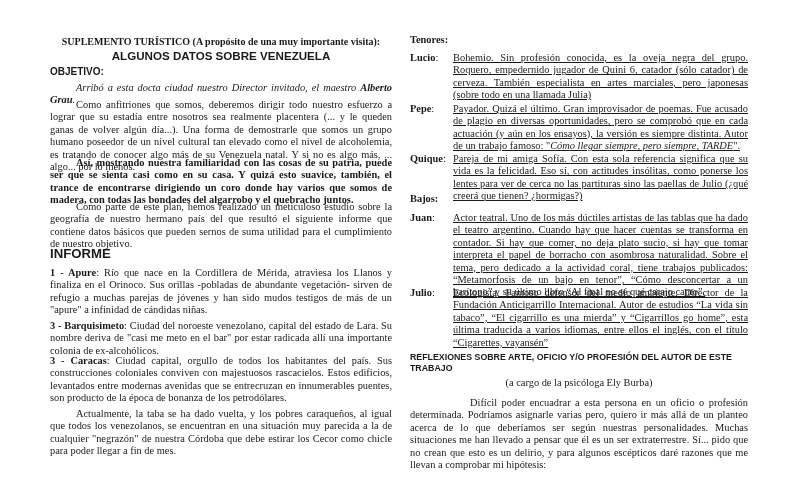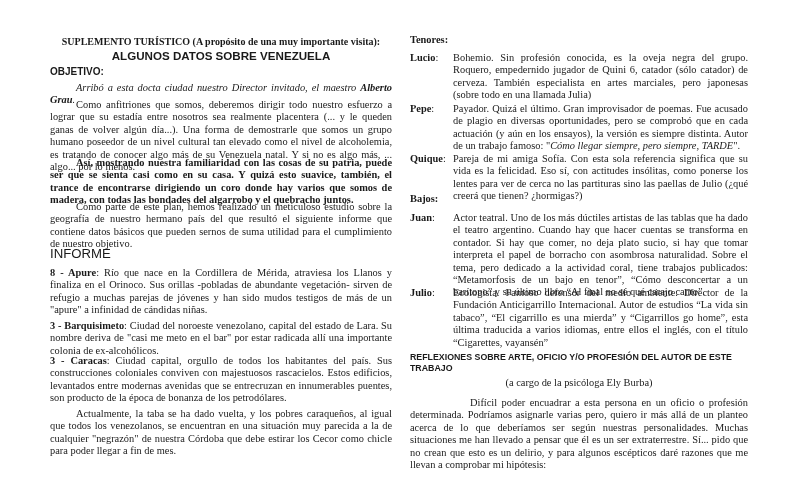--- a/index.html
+++ b/index.html
@@ -6,27 +6,27 @@
   body { width: 791px; height: 480px; position: relative; overflow: hidden;
          font-family: "Liberation Serif", serif; color: #1a1a1a; font-size: 10.4px; line-height: 12.4px; }
   .col { position: absolute; top: 0; }
   .left { left: 50px; width: 342px; }
   .right { left: 410px; width: 338px; }
   .title1 { position: absolute; top: 36px; left: 0; width: 100%; text-align: center; font-weight: bold; font-size: 10px; }
   .title2 { position: absolute; top: 50px; left: 0; width: 100%; text-align: center; font-family: "Liberation Sans", sans-serif; font-weight: bold; font-size: 11.6px; }
   .objetivo { position: absolute; top: 66px; left: 0; font-family: "Liberation Sans", sans-serif; font-weight: bold; font-size: 10px; text-align: right; }
   .para { position: absolute; left: 0; width: 100%; text-align: justify; }
   .indent { text-indent: 26px; }
-  .informe { position: absolute; top: 248px; left: 0; font-family: "Liberation Sans", sans-serif; font-weight: normal; font-size: 13.2px; }
+  .informe { position: absolute; top: 248px; left: 0; font-family: "Liberation Sans", sans-serif; font-weight: bold; font-size: 13.2px; }
   .b { font-weight: bold; }
   .i { font-style: italic; }
   .sect { position: absolute; left: 0; font-weight: bold; }
   .entry { position: absolute; left: 0; width: 100%; }
   .entry .name { position: absolute; left: 0; top: 0; font-weight: bold; }
-  .entry .desc { position: absolute; left: 43px; right: 0; top: 0; text-align: justify; }
+  .entry .desc { position: absolute; left: 43px; right: 0; top: 0; text-align: justify; text-decoration: underline; }
   .refl { position: absolute; top: 352px; left: 0; width: 100%; font-family: Liberation Sans, sans-serif; font-weight: bold; font-size: 8.8px; line-height: 11px; }
   .cargo { position: absolute; top: 377px; left: 0; width: 100%; text-align: center; }
   .dificil { position: absolute; top: 397px; left: 0; width: 100%; text-align: justify; }
   .dificil .first { text-indent: 60px; }
 </style>
 </head>
 <body>
 
 <div class="col left">
   <div class="title1">SUPLEMENTO TURÍSTICO (A propósito de una muy importante visita):</div>
@@ -34,21 +34,21 @@
   <div class="objetivo">OBJETIVO:</div>
 
   <div class="para indent" style="top:82px;font-style:italic;"><span>Arribó a esta docta ciudad nuestro Director invitado, el maestro </span><span class="b">Alberto Grau</span><span>.</span></div>
 
   <div class="para indent" style="top:99px;">Como anfitriones que somos, deberemos dirigir todo nuestro esfuerzo a lograr que su estadía entre nosotros sea realmente placentera (... y le queden ganas de volver algún día...). Una forma de demostrarle que somos un grupo humano poseedor de un nivel cultural tan elevado como el nivel de alcoholemia, es tratando de conocer algo más de su Venezuela natal. Y si no es algo más, ... algo... por lo menos.</div>
   <div class="para indent" style="top:157px;font-weight:bold;">Así, mostrando nuestra familiaridad con las cosas de su patria, puede ser que se sienta casi como en su casa. Y quizá esto suavice, también, el trance de encontrarse dirigiendo un coro donde hay varios que somos de madera, con todas las bondades del algarrobo y el quebracho juntos.</div>
   <div class="para indent" style="top:201px;">Como parte de este plan, hemos realizado un meticuloso estudio sobre la geografía de nuestro hermano país del que resultó el siguiente informe que contiene datos básicos que pueden sernos de suma utilidad para el cumplimiento de nuestro objetivo.</div>
 
   <div class="informe">INFORME</div>
 
-  <div class="para" style="top:267px;"><span class="b">8 - Apure</span><span>: Río que nace en la Cordillera de Mérida, atraviesa los Llanos y finaliza en el Orinoco. Sus orillas -pobladas de abundante vegetación- sirven de refugio a muchas parejas de jóvenes y han sido mudos testigos de más de un "apure" a infinidad de cándidas niñas.</span></div>
+  <div class="para" style="top:267px;"><span class="b">1 - Apure</span><span>: Río que nace en la Cordillera de Mérida, atraviesa los Llanos y finaliza en el Orinoco. Sus orillas -pobladas de abundante vegetación- sirven de refugio a muchas parejas de jóvenes y han sido mudos testigos de más de un "apure" a infinidad de cándidas niñas.</span></div>
   <div class="para" style="top:320px;"><span class="b">3 - Barquisimeto</span><span>: Ciudad del noroeste venezolano, capital del estado de Lara. Su nombre deriva de "casi me meto en el bar" por estar radicada allí una importante colonia de ex-alcohólicos.</span></div>
   <div class="para" style="top:355px;"><span class="b">3 - Caracas</span><span>: Ciudad capital, orgullo de todos los habitantes del país. Sus construcciones coloniales conviven con majestuosos rascacielos. Estos edificios, levantados entre modernas avenidas que se entrecruzan en innumerables puentes, son producto de la época de bonanza de los petrodólares.</span></div>
 
   <div class="para indent" style="top:408px;">Actualmente, la taba se ha dado vuelta, y los pobres caraqueños, al igual que todos los venezolanos, se encuentran en una situación muy parecida a la de cualquier "negrazón" de nuestra Córdoba que debe estirar los Cecor como chicle para poder llegar a fin de mes.</div>
 </div>
 
 <div class="col right">
   <div class="sect" style="top:34px;text-align:center;">Tenores:</div>
 
   <div class="entry" style="top:52px;">

